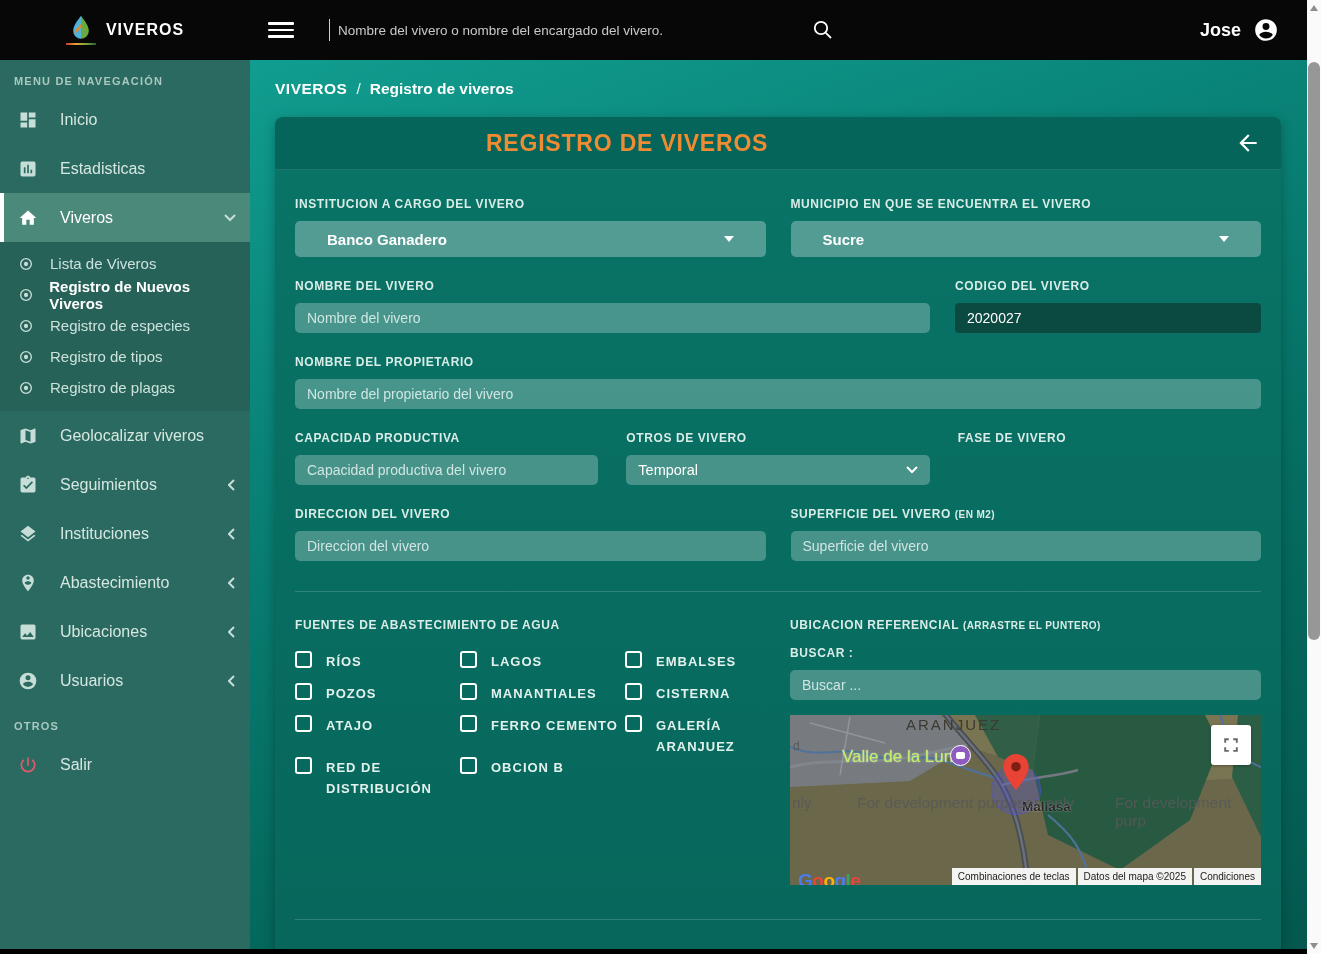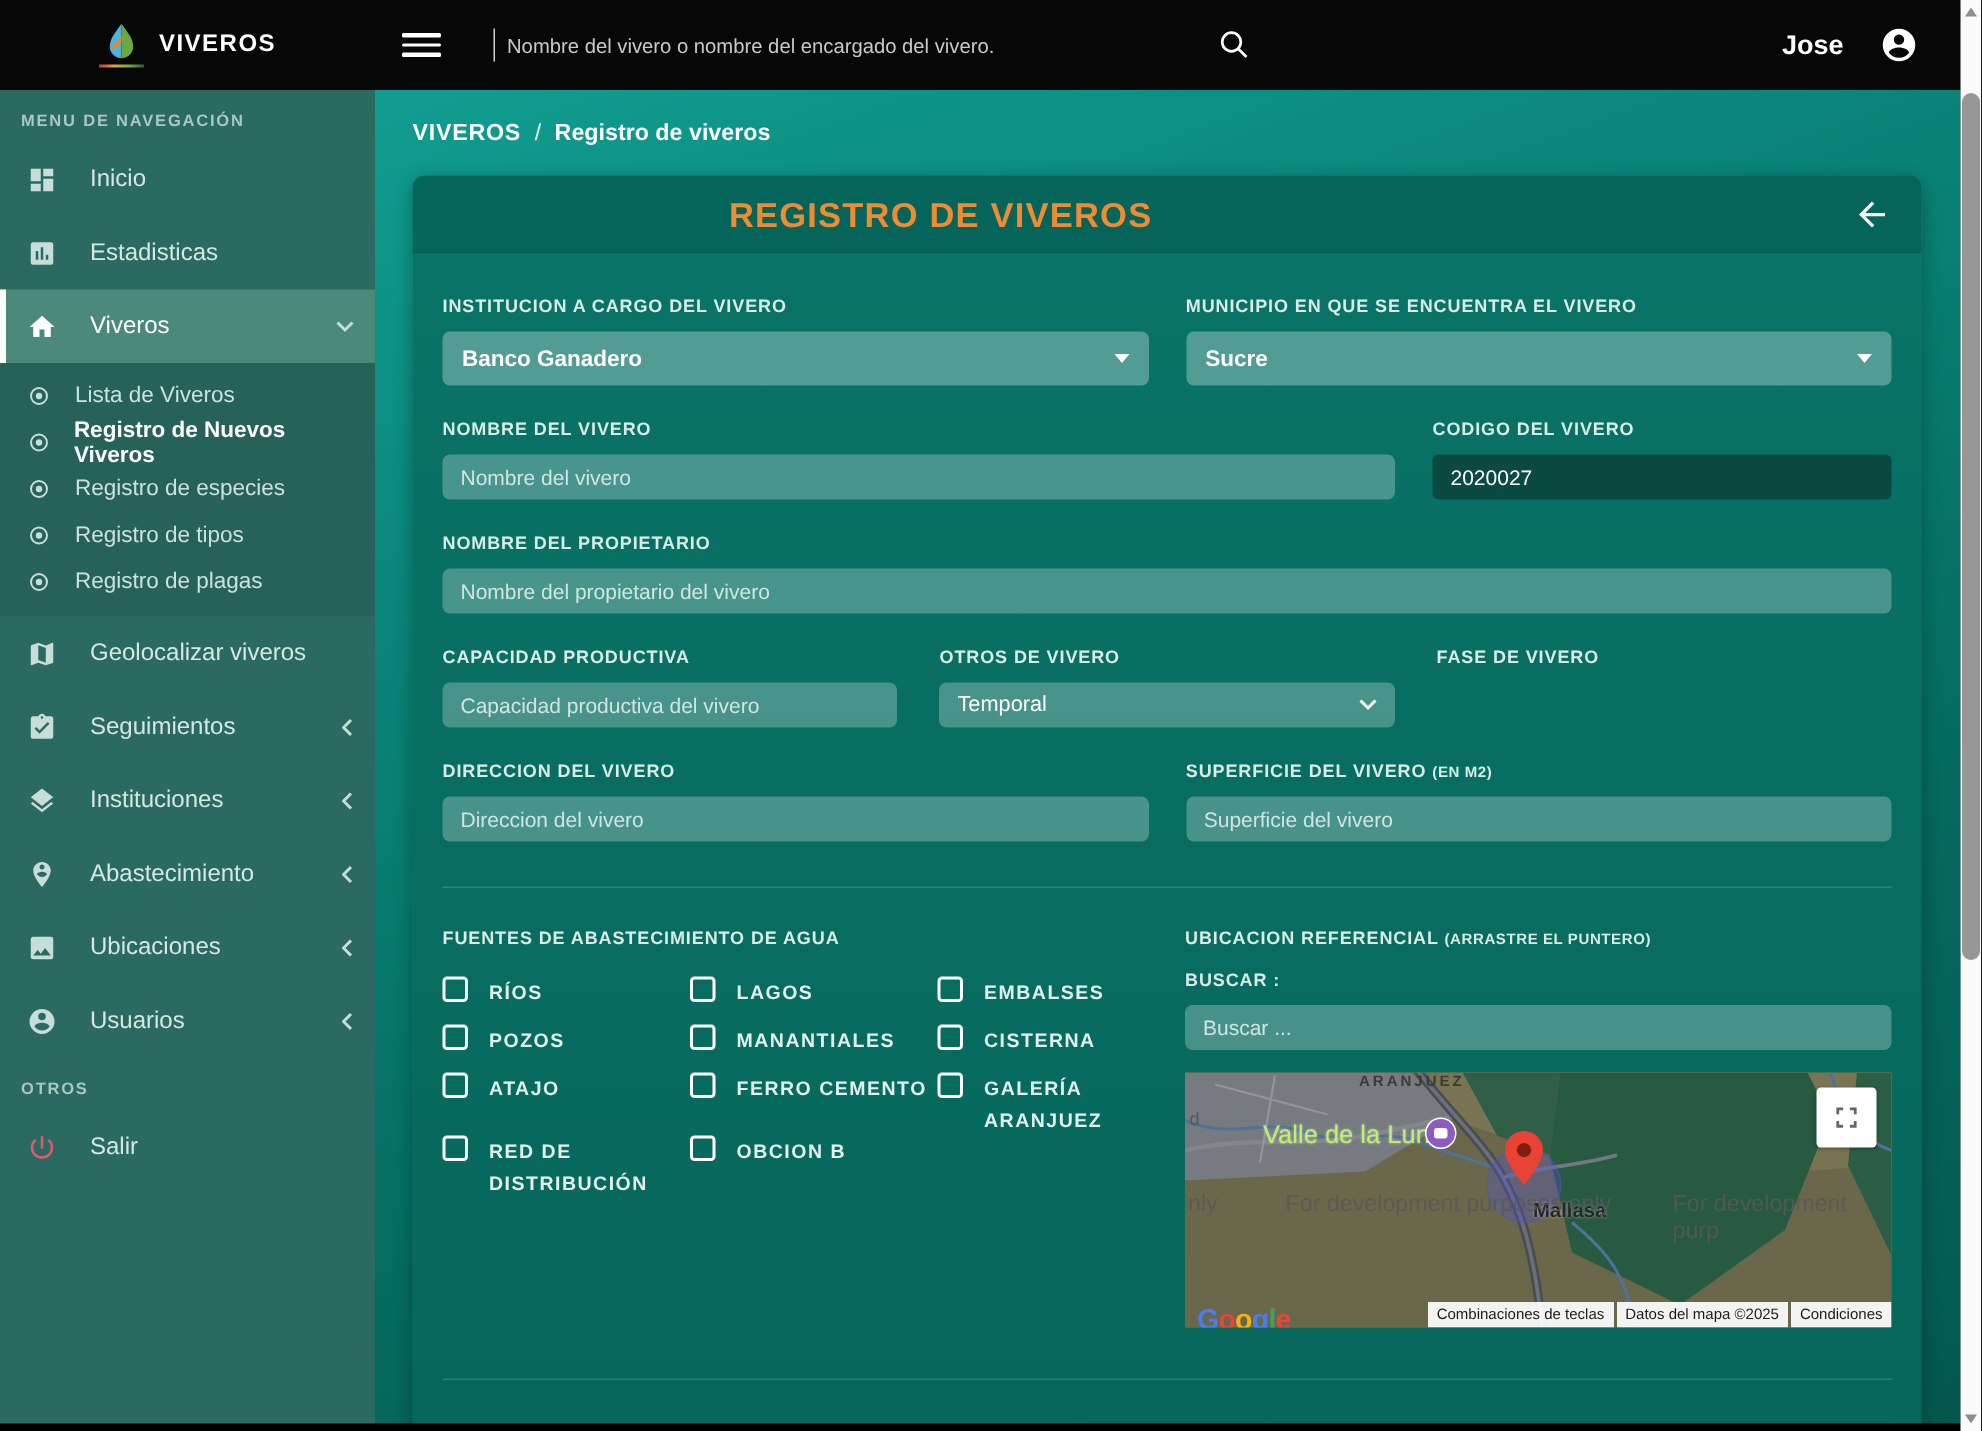--- a/index.html
+++ b/index.html
@@ -14,21 +14,21 @@
   .brand-logo{display:flex;flex-direction:column;align-items:center;}
   .brand-underline{width:30px;height:2px;margin-top:2px;
       background:linear-gradient(90deg,#c0392b,#e8a13b,#7aa83e,#2c5e34);}
   .brand-name{color:#fff;font-size:16px;font-weight:bold;letter-spacing:1px;}
   .hamburger{margin-left:18px;width:26px;cursor:pointer;background:none;border:none;padding:0;}
   .hamburger div{height:2.5px;background:#fff;margin:4px 0;border-radius:1px;}
   .gsearch{margin-left:35px;width:478px;background:transparent;border:none;outline:none;
            color:#eee;font-size:13.5px;border-left:1px solid #cfcfcf;padding:4px 8px;height:22px;}
   .gsearch::placeholder{color:#c9c9c9;}
   .search-ic{margin-left:4px;display:flex;}
-  .user{margin-left:auto;margin-right:28px;display:flex;align-items:center;gap:24px;}
+  .user{margin-left:auto;margin-right:28px;display:flex;align-items:center;gap:12px;}
   .user-name{color:#fff;font-size:18px;font-weight:bold;}
 
   
   .sidebar{position:absolute;left:0;top:60px;width:250px;bottom:5px;background:#2B6A60;
            overflow:hidden;z-index:4;}
   .side-header{color:#A9C8C0;font-size:11px;font-weight:bold;letter-spacing:1.2px;
                padding:15px 14px 8px 14px;}
   .side-item{display:flex;align-items:center;height:49px;padding:0 14px 0 18px;color:#D5E7E1;
              font-size:16px;font-weight:500;cursor:pointer;position:relative;}
   .side-item .sicon{width:22px;display:flex;margin-right:20px;color:#C6DED7;}
@@ -61,21 +61,21 @@
             display:flex;padding:0;}
   .card-body{padding:27px 20px 0 20px;}
 
   .row{display:grid;margin-bottom:22px;}
   .r2col{grid-template-columns:1fr 1fr;column-gap:25px;}
   .rname{grid-template-columns:1fr 306px;column-gap:25px;}
   .r3col{grid-template-columns:1fr 1fr 1fr;column-gap:28px;}
   .flabel{display:block;color:#D9ECE7;font-size:12px;font-weight:bold;letter-spacing:.6px;
           margin-bottom:10px;}
   .flabel .suffix{font-size:10px;font-weight:bold;letter-spacing:.4px;}
-  .dd{height:36px;display:flex;align-items:center;padding:0 13px;border-radius:5px;
+  .dd{height:36px;display:flex;align-items:center;padding:0 32px;border-radius:5px;
       background:rgba(255,255,255,.30);color:#fff;font-size:15px;font-weight:600;cursor:pointer;}
   .dd .caret{margin-left:auto;width:0;height:0;border-left:5px solid transparent;
              border-right:5px solid transparent;border-top:6px solid #fff;}
   .tinput{width:100%;height:30px;border:none;outline:none;border-radius:5px;padding:0 12px;
           background:rgba(255,255,255,.26);color:#fff;font-size:14px;
           font-family:"Liberation Sans",sans-serif;}
   .tinput::placeholder{color:rgba(238,248,245,.82);}
   .codigo{background:#0B4A40;border-radius:4px;}
   .sel{height:30px;display:flex;align-items:center;padding:0 12px;border-radius:5px;
        background:rgba(255,255,255,.26);color:#fff;font-size:14.5px;cursor:pointer;}
@@ -97,21 +97,21 @@
 
   .ub-label{margin-bottom:14px;}
   .buscar-label{margin-bottom:10px;}
   .buscar-input{margin-bottom:15px;}
 
   
   .map{position:relative;width:471px;height:170px;overflow:hidden;background:#7E7553;}
   .map svg.terrain{position:absolute;left:0;top:0;}
   .map-dim{position:absolute;inset:0;background:rgba(8,34,32,.16);}
   .mlabel{position:absolute;white-space:nowrap;}
-  .aranjuez{left:116px;top:1px;font-size:10px;font-weight:bold;letter-spacing:2px;color:#3B3B33;}
+  .aranjuez{left:116px;top:1px;font-size:15px;font-weight:normal;letter-spacing:2px;color:#3B3B33;}
   .valle{left:52px;top:32px;font-size:17px;color:#bef264;text-shadow:0 0 2px rgba(255,255,255,.55);}
   .poi{position:absolute;left:160px;top:30px;width:21px;height:21px;border-radius:50%;
        background:#8E5CC0;border:1.5px solid #fff;display:flex;align-items:center;justify-content:center;}
   .poi i{width:9px;height:7px;background:#fff;border-radius:2px;display:block;}
   .acc-circle{position:absolute;left:201px;top:50px;width:50px;height:50px;border-radius:50%;
        background:rgba(84,84,219,.30);border:1px solid rgba(80,80,210,.55);}
   .marker{position:absolute;left:213px;top:39px;}
   .mallasa{left:232px;top:84px;font-size:13.5px;font-weight:bold;color:#262626;
            text-shadow:0 0 2px rgba(255,255,255,.5);}
   .wm{position:absolute;top:79px;color:rgba(88,88,88,.85);font-size:15.5px;}

